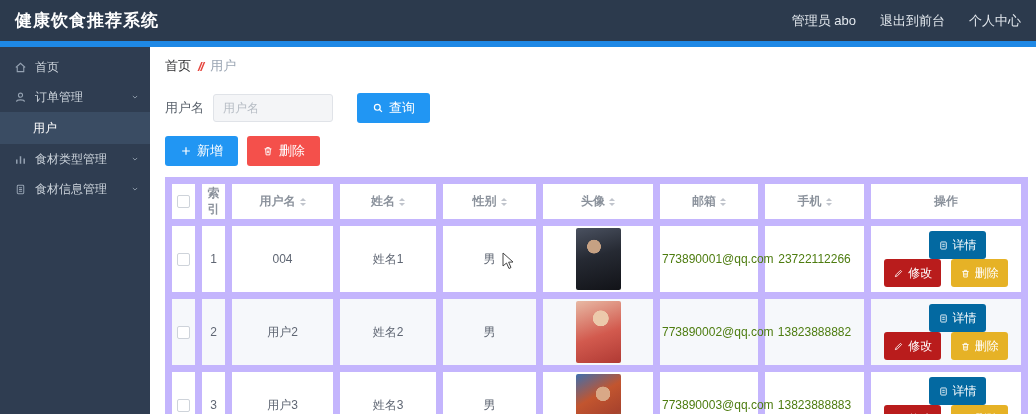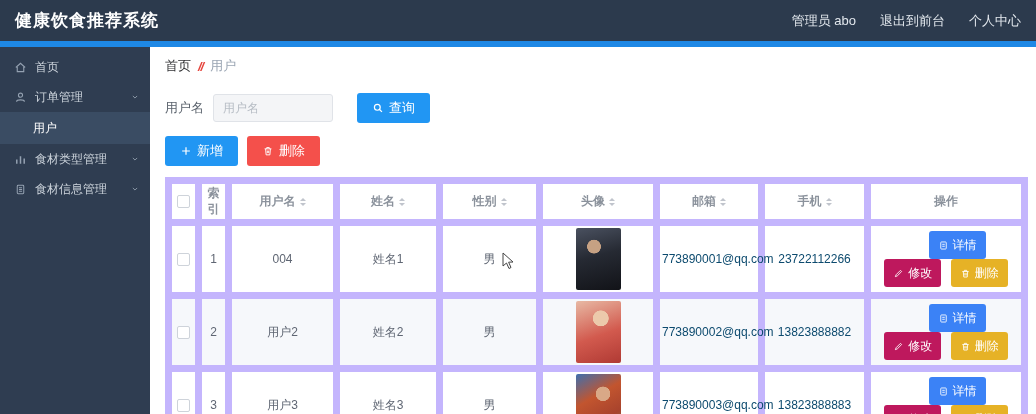--- a/index.html
+++ b/index.html
@@ -70,24 +70,24 @@
   .avatar-2 { background:
       radial-gradient(circle at 55% 28%, #ecc9ab 0 15%, rgba(0,0,0,0) 16%),
       linear-gradient(160deg, #e8b9a4 0%, #d25a4e 55%, #b03a34 100%); }
   .avatar-3 { background:
       radial-gradient(circle at 60% 32%, #d9a887 0 14%, rgba(0,0,0,0) 15%),
       linear-gradient(150deg, #3f6fae 0%, #c2552f 38%, #a8432d 70%, #7d8b59 100%); }
   .abtn { display:inline-flex; align-items:center; gap:4px; height:28px; padding:0 9px;
           border:none; border-radius:3px; color:#fff; font-size:12px; cursor:pointer;
           margin:0 3px; font-family:"Liberation Sans", sans-serif; }
   .abtn svg { width:11px; height:11px; }
-  .b-blue { background:#3b82f6;margin-left:25px; }
-  .b-red { background:#be185d; }
+  .b-blue { background:#0369a1;margin-left:25px; }
+  .b-red { background:#b91c1c; }
   .b-yellow { background:#e6b226; }
-  .email-cell, .phone-cell { color:#0c4a6e; }
+  .email-cell, .phone-cell { color:#4d7c0f; }
 
   .cursor { position:absolute; left:502px; top:252px; width:14px; height:19px; pointer-events:none; }
 </style>
 </head>
 <body>
 
 <div class="app">
 
   <div class="navbar">
     <div class="brand">健康饮食推荐系统</div>

